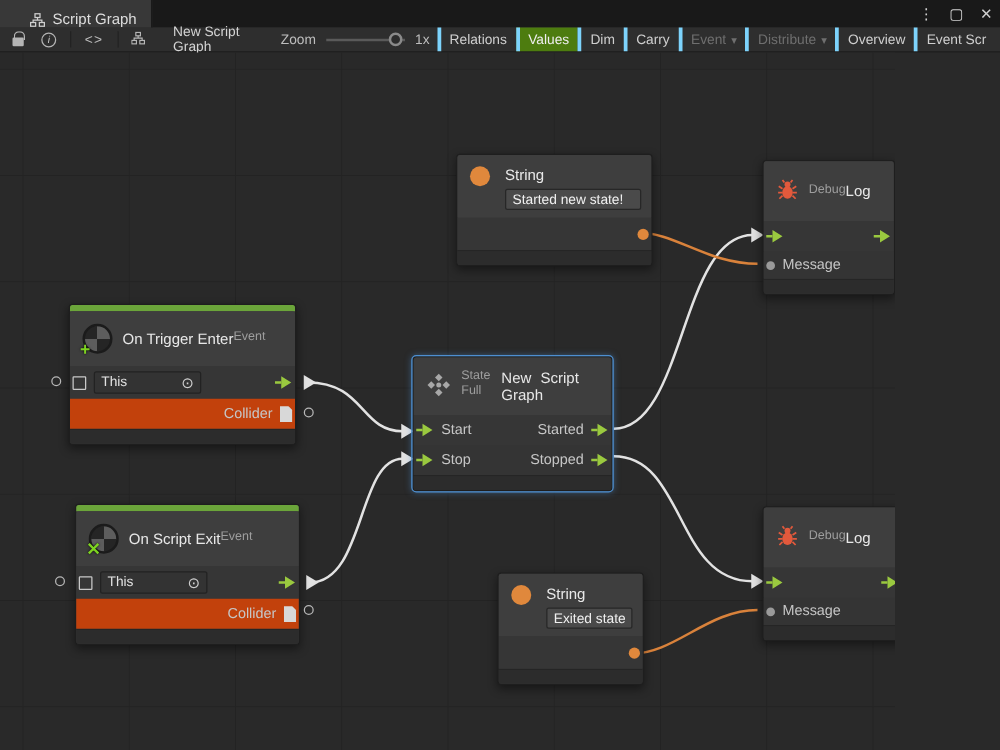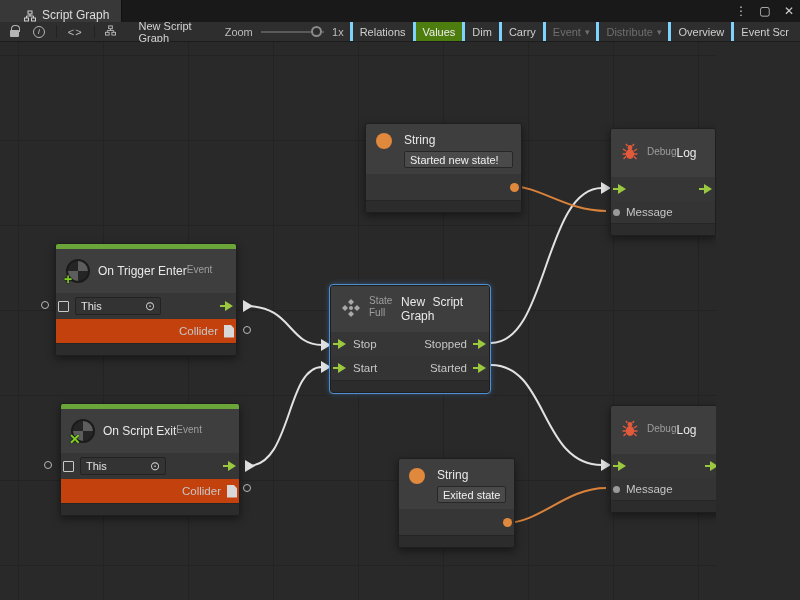--- a/index.html
+++ b/index.html
@@ -276,34 +276,34 @@
             </svg>
         </span>
         <div class="n-titles">
           <span class="n-cat">State Full</span>
           <span class="n-title">New Script Graph</span>
         </div>
       </div>
       <div class="n-row between">
         <span class="port-group">
             <span class="fa"></span>
-            <span>Stop</span>
+            <span>Start</span>
           </span>
         <span class="port-group">
-            <span>Stopped</span>
+            <span>Started</span>
             <span class="fa"></span>
           </span>
       </div>
       <div class="n-row between">
         <span class="port-group">
             <span class="fa"></span>
-            <span>Start</span>
+            <span>Stop</span>
           </span>
         <span class="port-group">
-            <span>Started</span>
+            <span>Stopped</span>
             <span class="fa"></span>
           </span>
       </div>
       <div class="n-footer"></div>
     </div>
 
     <div class="node event-node" style="left:60px;top:361px;width:180px">
       <div class="event-bar"></div>
       <div class="n-head">
         <span class="event-icon">

